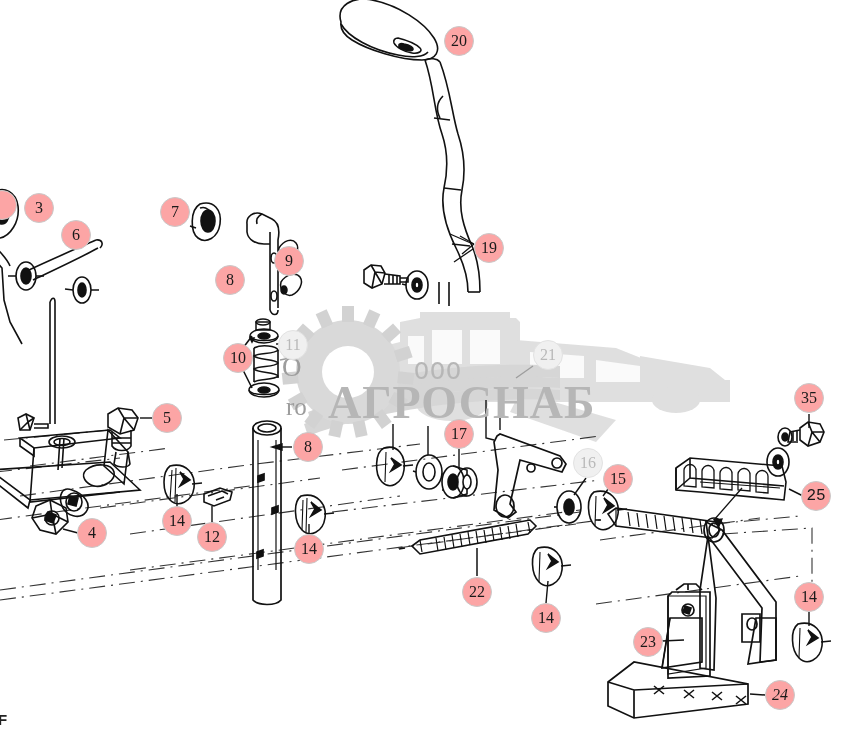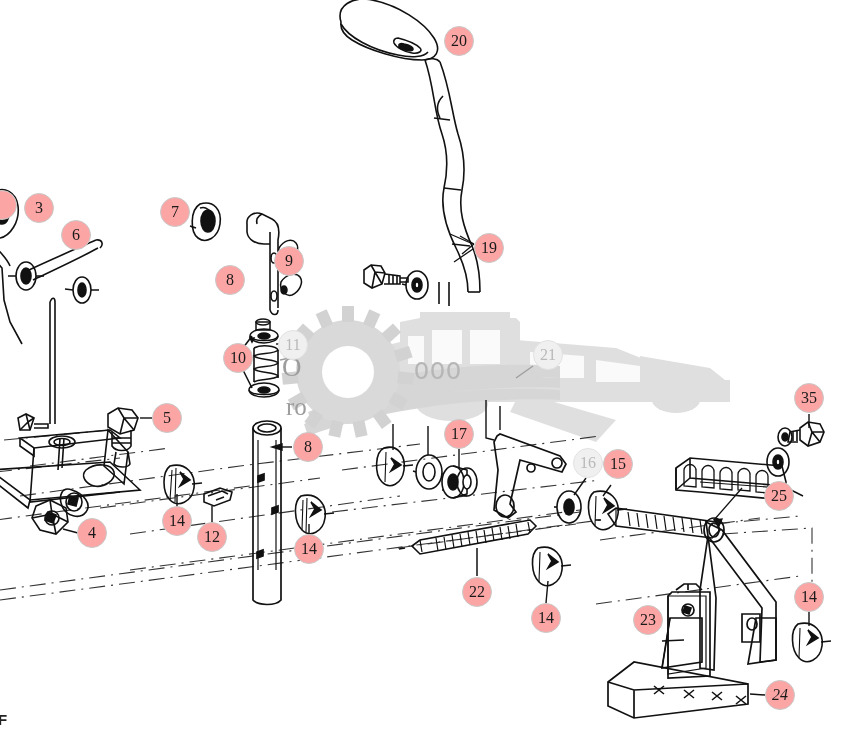--- a/index.html
+++ b/index.html
@@ -509,20 +509,21 @@
     <path d="M722 534 L 812 528 L 812 598"></path>
     <path d="M714 524 L 800 516"></path>
   </g>
 
   <g stroke="#111" stroke-width="1.4" fill="none">
     <path d="M276 344 L 296 344"></path>
   </g>
 </svg>
 
 <div class="wm-text" id="wm-small" style="left:414px;top:358px;font-size:25px;letter-spacing:1px;font-family:Liberation Mono, monospace;">ООО</div>
+<div class="wm-text" id="wm-main" style="left:328px;top:376px;font-size:46px;font-weight:bold;letter-spacing:1px;">АГРОСНАБ</div>
 
 <div class="ghost" style="left:282px;top:352px;font-size:27px;">O</div>
 <div class="ghost" style="left:286px;top:393px;font-size:25px;">ro</div>
 
 <div class="corner-mark" style="left:-2px;top:711px;">F</div>
 
 <div id="callout-layer">
       <div class="callout clip" style="left: 2px; top: 205px;"></div>
       <div class="callout" style="left: 39px; top: 208px;">3</div>
       <div class="callout" style="left: 76px; top: 235px;">6</div>
@@ -532,26 +533,26 @@
       <div class="callout" style="left: 459px; top: 41px;">20</div>
       <div class="callout" style="left: 489px; top: 248px;">19</div>
       <div class="callout" style="left: 223px; top: 358px; margin-left: 15px;">10</div>
       <div class="callout faint" style="left: 293px; top: 345px;">11</div>
       <div class="callout faint" style="left: 548px; top: 355px;">21</div>
       <div class="callout" style="left: 167px; top: 418px;">5</div>
       <div class="callout" style="left: 809px; top: 398px;">35</div>
       <div class="callout" style="left: 308px; top: 447px;">8</div>
       <div class="callout" style="left: 459px; top: 434px;">17</div>
       <div class="callout faint" style="left: 588px; top: 463px;">16</div>
-      <div class="callout" style="left: 618px; top: 464px;">15</div>
-      <div class="callout" style="left: 779px; top: 496px;">25</div>
+      <div class="callout" style="left: 618px; top: 479px;">15</div>
+      <div class="callout" style="left: 816px; top: 496px; font-family: Liberation Mono, monospace;">25</div>
       <div class="callout" style="left: 92px; top: 533px;">4</div>
       <div class="callout" style="left: 177px; top: 521px;">14</div>
       <div class="callout" style="left: 212px; top: 537px;">12</div>
       <div class="callout" style="left: 309px; top: 549px;">14</div>
       <div class="callout" style="left: 477px; top: 592px;">22</div>
       <div class="callout" style="left: 546px; top: 618px;">14</div>
       <div class="callout" style="left: 809px; top: 597px;">14</div>
-      <div class="callout" style="left: 648px; top: 620px;">23</div>
+      <div class="callout" style="left: 648px; top: 642px;">23</div>
       <div class="callout" style="left: 780px; top: 695px; font-style: italic;">24</div>
     </div>
 
 </div>
 
 </body></html>

